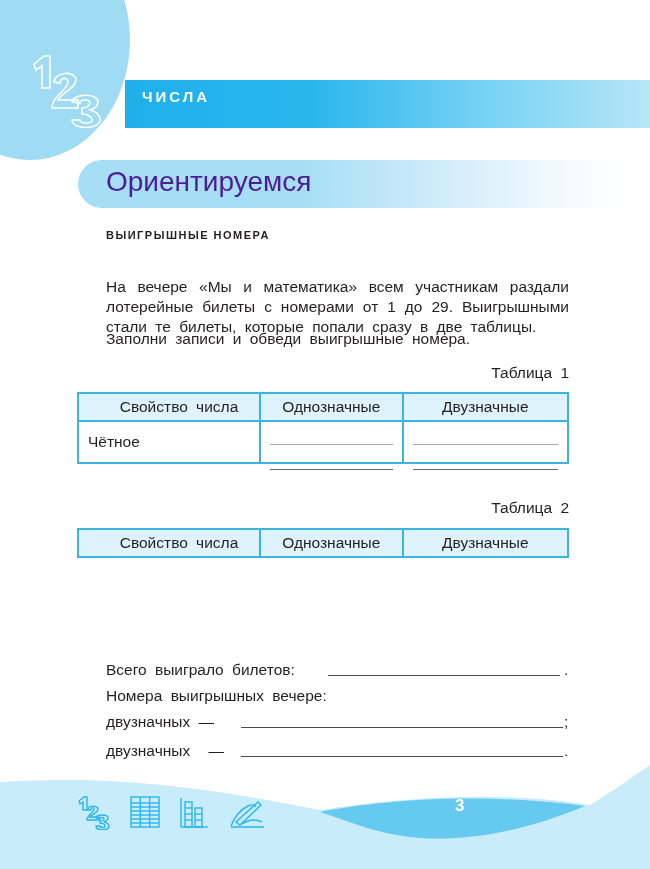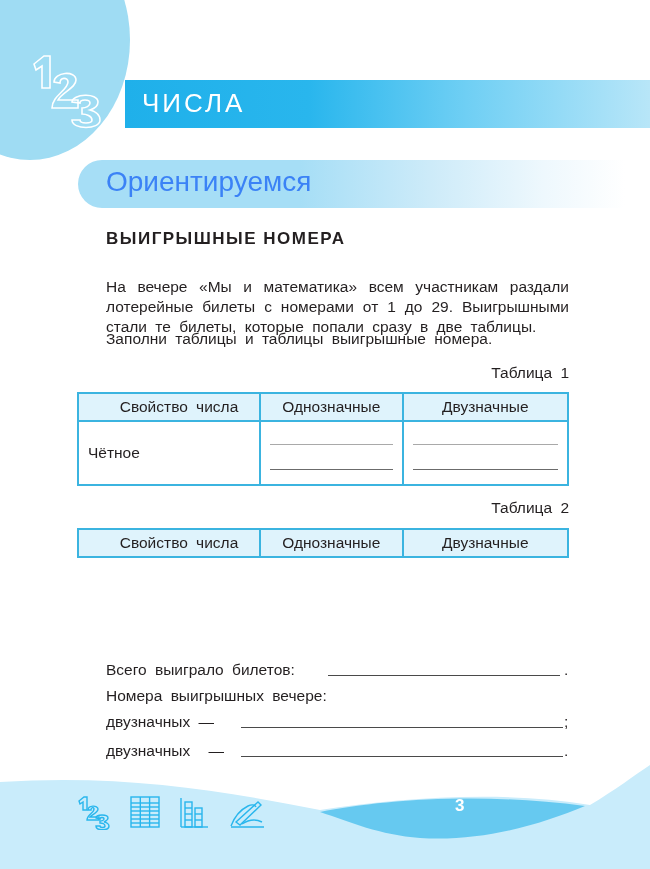--- a/index.html
+++ b/index.html
@@ -12,39 +12,39 @@
     background: #9fdcf3;
   }
   .corner-digits { position: absolute; left: 28px; top: 50px; width: 80px; height: 80px; }
 
   .chapter-band {
     position: absolute; left: 125px; top: 80px; width: 525px; height: 48px;
     background: linear-gradient(to right, #1fb0ea 0%, #29b6ed 35%, #6fcff4 65%, #b8e6f8 100%);
   }
   .chapter-title {
     position: absolute; left: 142px; top: 88px;
-    color: #ffffff; font-weight: normal; font-size: 26px; letter-spacing: 3px;
+    color: #ffffff; font-weight: bold; font-size: 15px; letter-spacing: 3px;
   }
 
   .section-band {
     position: absolute; left: 78px; top: 160px; width: 280px; height: 48px;
     border-radius: 24px 0 0 24px;
     background: #a6def6;
   }
   .section-band-fade {
     position: absolute; left: 300px; top: 160px; width: 325px; height: 48px;
     background: linear-gradient(to right, #a6def6 0%, #cdebf9 40%, #eef8fd 75%, rgba(255,255,255,0) 100%);
   }
   .section-title {
-    position: absolute; left: 106px; top: 166px; font-size: 28px; color: #3b82f6;
+    position: absolute; left: 106px; top: 166px; font-size: 28px; color: #4c1d95;
   }
 
   .task-title {
     position: absolute; left: 106px; top: 229px;
-    font-weight: bold; font-size: 17px; letter-spacing: 1.5px;
+    font-weight: bold; font-size: 11px; letter-spacing: 1.5px;
   }
   .para { position: absolute; left: 106px; width: 463px; font-size: 15.5px; line-height: 20px; text-align: justify; word-spacing: 4px; }
   .line { position: absolute; font-size: 15.5px; word-spacing: 4px; white-space: nowrap; }
 
   .table-caption { position: absolute; right: 81px; font-size: 15.5px; word-spacing: 4px; }
 
   table.grid {
     position: absolute; left: 77px; width: 492px;
     border-collapse: collapse; border: 2px solid #3bb4e0;
   }
@@ -81,31 +81,31 @@
 <div class="chapter-title" data-name="chapter-title" data-bind="header.chapter_title">ЧИСЛА</div>
 
 <div class="section-band" data-name="section-band"></div>
 <div class="section-band-fade" data-name="section-band-fade"></div>
 <div class="section-title" data-name="section-title" data-bind="header.section_title">Ориентируемся</div>
 
 <div class="task-title" data-name="task-title" data-bind="task.title">ВЫИГРЫШНЫЕ НОМЕРА</div>
 <div class="para" style="top:257px; text-indent:0;" data-name="task-paragraph">
   <span style="display:inline-block; width:0;"></span><span data-bind="task.paragraph" style="display:block; text-indent:0;">На вечере «Мы и математика» всем участникам раздали лотерейные билеты с номерами от 1 до 29. Выигрышными стали те билеты, которые попали сразу в две таблицы.</span>
 </div>
-<div class="line" style="left:106px; top:330px;" data-name="task-instruction" data-bind="task.instruction">Заполни таблицы и таблицы выигрышные номера.</div>
+<div class="line" style="left:106px; top:330px;" data-name="task-instruction" data-bind="task.instruction">Заполни записи и обведи выигрышные номера.</div>
 
 <div class="table-caption" style="top:364px;" data-name="table1-caption" data-bind="table1.caption">Таблица 1</div>
 <table class="grid" style="top:392px;" data-name="table1">
   <tbody>
       <tr>
     <th class="col1" data-name="table1-header-property" data-bind="table1.headers.0">Свойство числа</th>
     <th class="col2" data-name="table1-header-single" data-bind="table1.headers.1">Однозначные</th>
     <th class="col3" data-name="table1-header-double" data-bind="table1.headers.2">Двузначные</th>
   </tr>
-  <tr style="height:64px;border-radius:17px;">
+  <tr style="height:42px;border-radius:17px;">
     <td class="label" data-name="table1-row-property" data-bind="table1.rows.0.property">Чётное</td>
     <td class="answer-cell" data-name="table1-single-answer">
       <div class="answer-line light" style="top:22px;"></div>
       <div class="answer-line" style="top:47px;"></div>
     </td>
     <td class="answer-cell" data-name="table1-double-answer">
       <div class="answer-line light" style="top:22px;"></div>
       <div class="answer-line" style="top:47px;"></div>
     </td>
   </tr>

